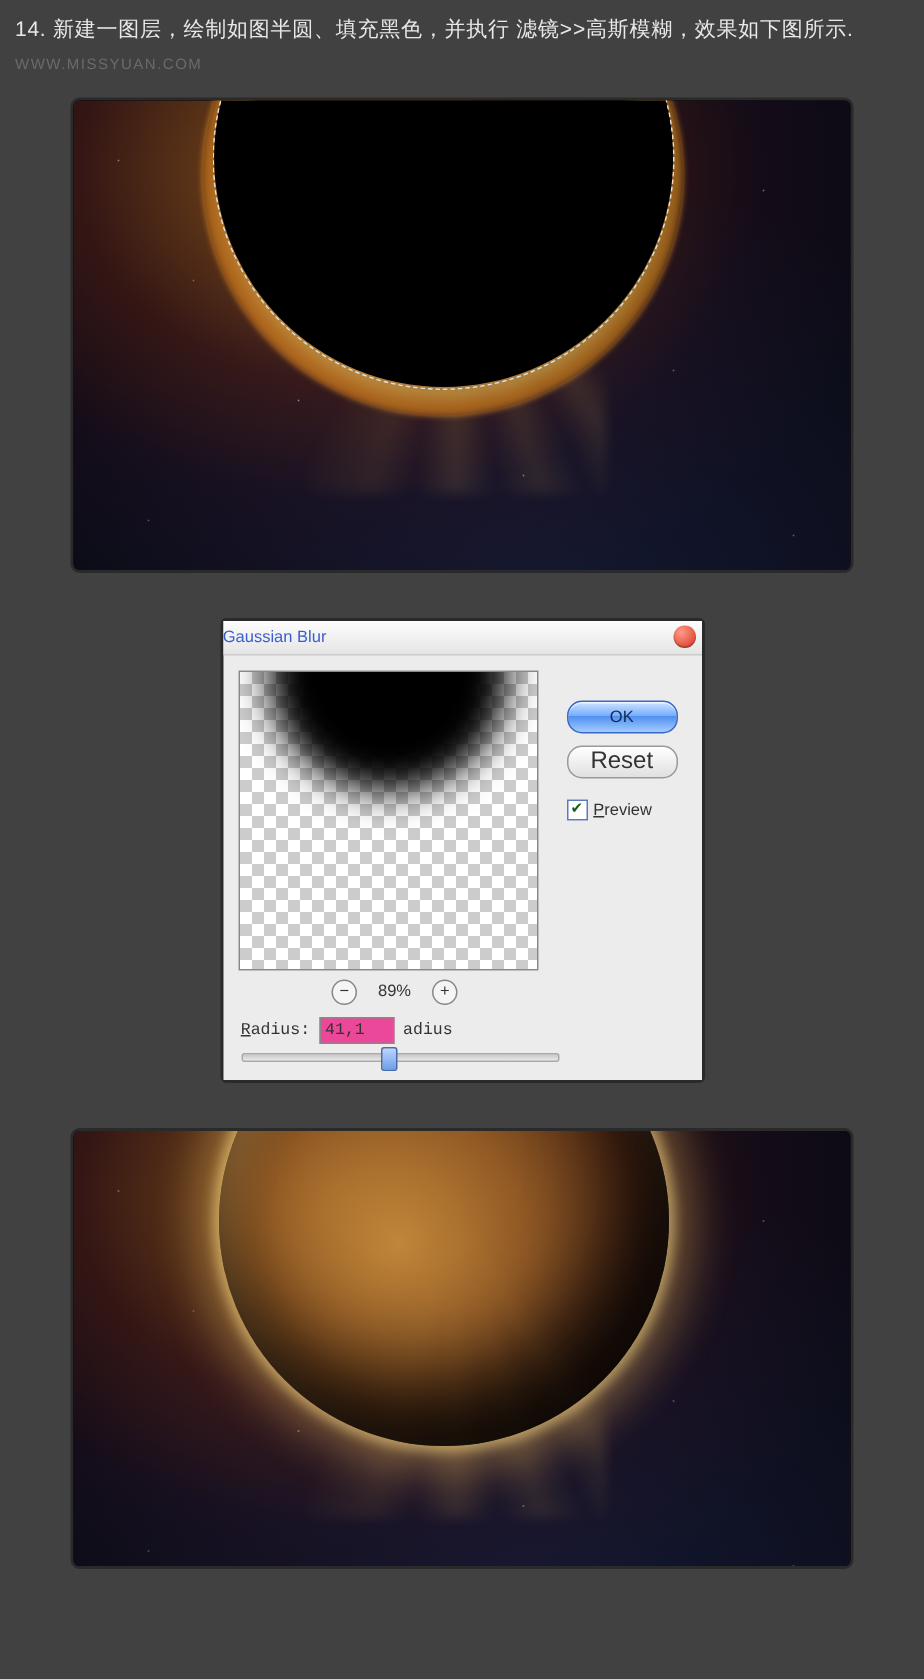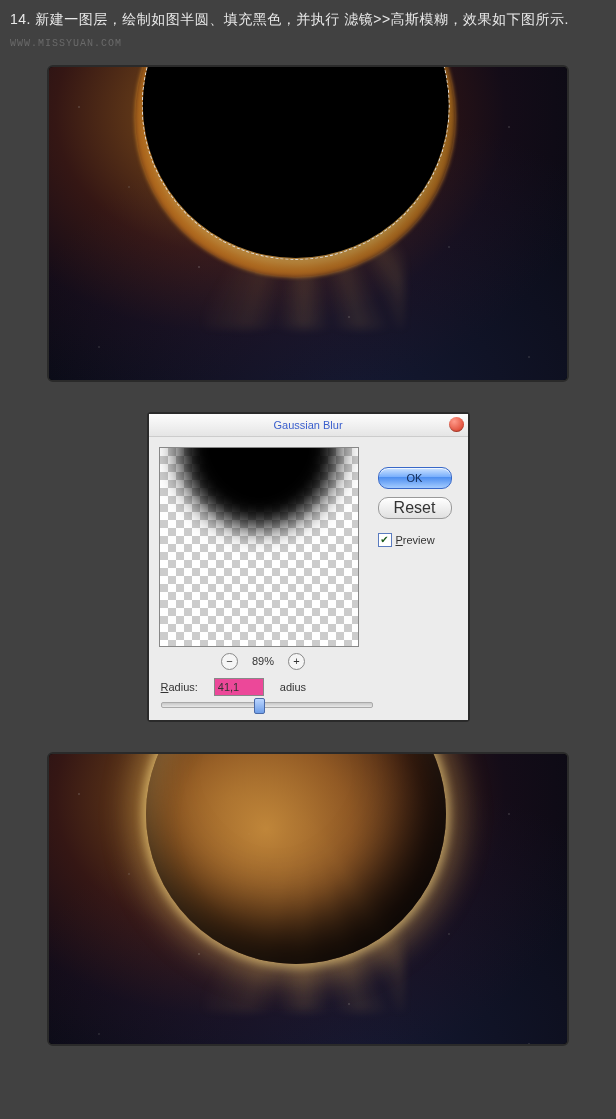--- a/index.html
+++ b/index.html
@@ -17,21 +17,20 @@
     font-size: 14px;
     line-height: 1.6;
     margin-bottom: 12px;
     color: #e8e8e8;
     letter-spacing: 0.5px;
   }
   .watermark {
     color: #6a6a6a;
     font-size: 10px;
     letter-spacing: 1px;
-    font-family: Liberation Mono, monospace;
   }
   .figure-frame {
     border: 2px solid #2a2a2a;
     border-radius: 6px;
     margin: 0 auto 30px auto;
     width: 518px;
     height: 313px;
     position: relative;
     overflow: hidden;
     background: #000;
@@ -134,21 +133,21 @@
     border-radius: 4px;
   }
   .dialog {
     background: #ececec;
     font-family: Tahoma, Arial, sans-serif;
     color: #000;
   }
   .dlg-title {
     display: flex;
     align-items: center;
-    justify-content: center;
+    justify-content: flex-start;
     position: relative;
     height: 22px;
     background: linear-gradient(#fdfdfd, #e5e5e5);
     border-bottom: 1px solid #ccc;
     font-size: 11px;
     color: #3a5fcd;
   }
   .dlg-close {
     position: absolute;
     right: 4px;
@@ -259,22 +258,23 @@
     justify-content:center;
     font-size: 10px;
     color: #1a5a1a;
     line-height:1;
   }
   .radius-row {
     padding: 4px 12px 6px 12px;
     font-size: 11px;
     display: flex;
     align-items: center;
-    gap: 16px;
+    gap: 6px;
     color:#333;
+    font-family:Liberation Mono, monospace;
   }
   .radius-row u { text-decoration: underline; }
   .radius-input {
     width: 42px;
     height: 16px;
     border: 1px solid #888;
     background: #ec4899;
     font-size: 11px;
     padding: 0 3px;
     display:flex;

